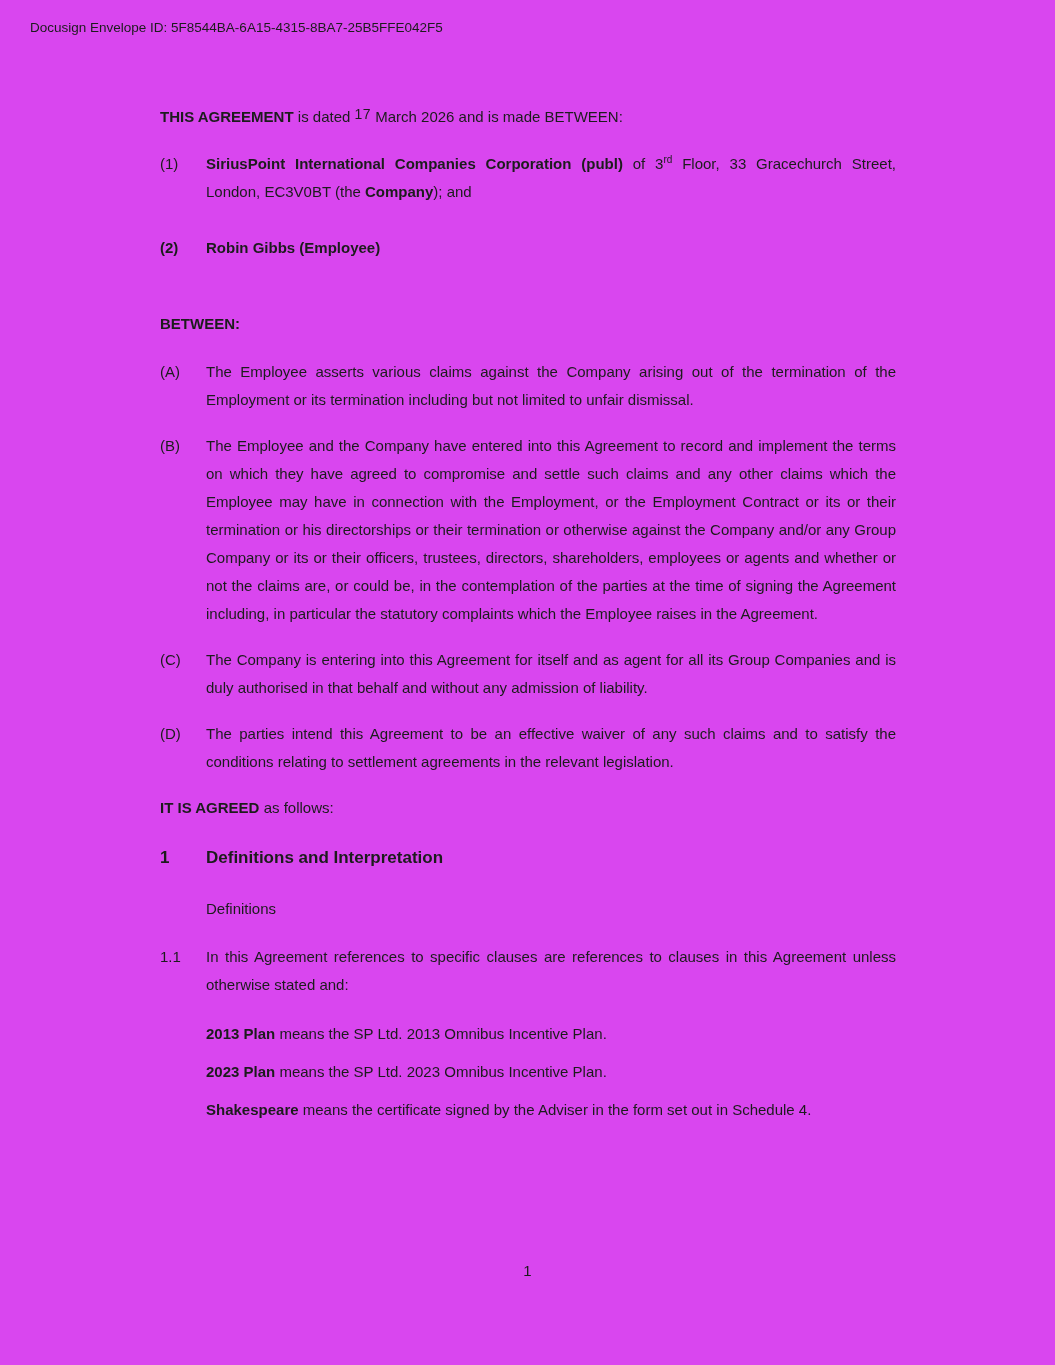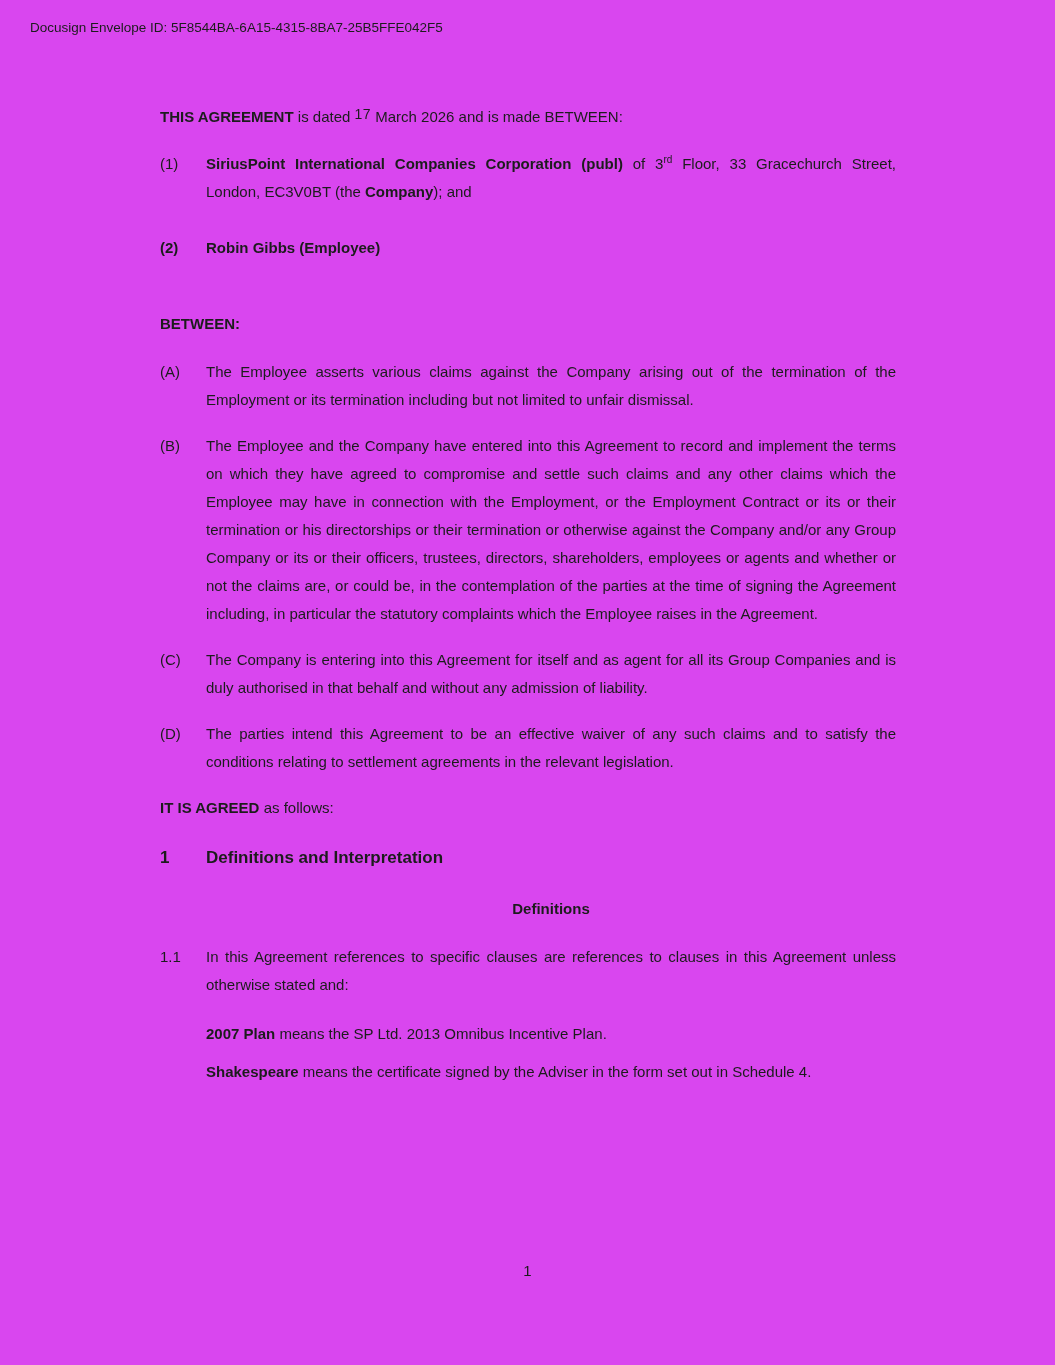--- a/index.html
+++ b/index.html
@@ -35,21 +35,21 @@
   .row .text { flex: 1; text-align: justify; }
   .intro { margin-bottom: 19px; }
   .party-1 { margin-bottom: 28px; }
   .party-2 { margin-bottom: 48px; }
   .party-2 .label, .party-2 .text { font-weight: bold; }
   .whereas { font-weight: bold; margin-bottom: 20px; }
   .recital { margin-bottom: 18px; }
   .agreed { margin-bottom: 21px; }
   .section-heading { font-weight: bold; font-size: 17px; line-height: 30px; margin-bottom: 22px; }
   .section-heading .label { width: 46px; }
-  .sub-heading { font-weight: bold; margin-left: 46px; margin-bottom: 20px; text-align: center; }
+  .sub-heading { font-weight: normal; margin-left: 46px; margin-bottom: 20px; }
   .clause-1-1 { margin-bottom: 24px; }
   .definition {
     margin-left: 46px;
     margin-bottom: 17px;
     line-height: 21px;
     text-align: justify;
   }
   .filled-date {
     position: relative;
     top: -3px;
@@ -116,22 +116,23 @@
       <span class="text">Definitions and Interpretation</span>
     </div>
 
     <p class="sub-heading">Definitions</p>
 
     <div class="row clause-1-1">
       <span class="label">1.1</span>
       <span class="text">In this Agreement references to specific clauses are references to clauses in this Agreement unless otherwise stated and:</span>
     </div>
 
-    <p class="definition"><span class="b">2007 Plan</span><span> means the SP Ltd. 2013 Omnibus Incentive Plan.</span></p>
+    <p class="definition"><span class="b">2013 Plan</span><span> means the SP Ltd. 2013 Omnibus Incentive Plan.</span></p>
 
+    <p class="definition"><span class="b">2023 Plan</span><span> means the SP Ltd. 2023 Omnibus Incentive Plan.</span></p>
 
 
     <p class="definition"><span class="b">Shakespeare</span><span> means the certificate signed by the Adviser in the form set out in Schedule 4.</span></p>
 
   </div>
 
   <div class="footer">1</div>
 
 </div>
 

